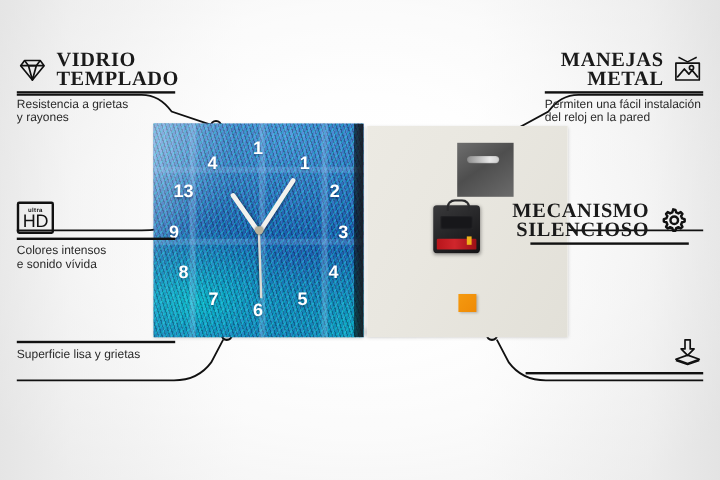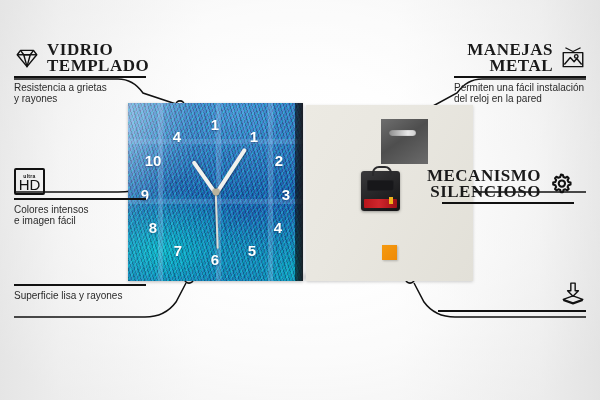--- a/index.html
+++ b/index.html
@@ -191,21 +191,21 @@
       <div class="num" style="left:87px;top:21px">1</div>
       <div class="num" style="left:126px;top:33px">1</div>
       <div class="num" style="left:151px;top:57px">2</div>
       <div class="num" style="left:158px;top:91px">3</div>
       <div class="num" style="left:150px;top:124px">4</div>
       <div class="num" style="left:124px;top:147px">5</div>
       <div class="num" style="left:87px;top:156px">6</div>
       <div class="num" style="left:50px;top:147px">7</div>
       <div class="num" style="left:25px;top:124px">8</div>
       <div class="num" style="left:17px;top:91px">9</div>
-      <div class="num" style="left:25px;top:57px">10</div>
+      <div class="num" style="left:25px;top:57px">13</div>
       <div class="num" style="left:49px;top:33px">4</div>
 
       <div class="hand second"></div>
       <div class="hand hour"></div>
       <div class="hand minute"></div>
       <div class="hub"></div>
 
       <div class="clock-edge"></div>
     </div>
   </div>
@@ -230,26 +230,26 @@
 
   <div class="callout left" style="left:14px;top:168px;width:132px">
     <div class="head">
       <div class="hdbox">
         <span class="u">ultra</span>
         <span class="h">HD</span>
       </div>
     </div>
     <div class="rule"></div>
     <div class="sub">Colores intensos
-e imagen fácil</div>
+e sonido vívida</div>
   </div>
 
   <div class="callout left" style="left:14px;top:281px;width:132px">
     <div class="rule"></div>
-    <div class="sub">Superficie lisa y rayones</div>
+    <div class="sub">Superficie lisa y grietas</div>
   </div>
 
   <div class="callout right" style="left:454px;top:42px;width:132px">
     <div class="head">
       <div class="ttl">MANEJAS
 METAL</div>
       <svg class="ic" viewBox="0 0 24 24">
         <g fill="none" stroke="#111" stroke-width="1.3" stroke-linejoin="round">
           <path d="M3 7 H21 V20 H3 Z"></path>
           <path d="M5 2.5 L12 6 L19 2.5" stroke-width="1.1"></path>

